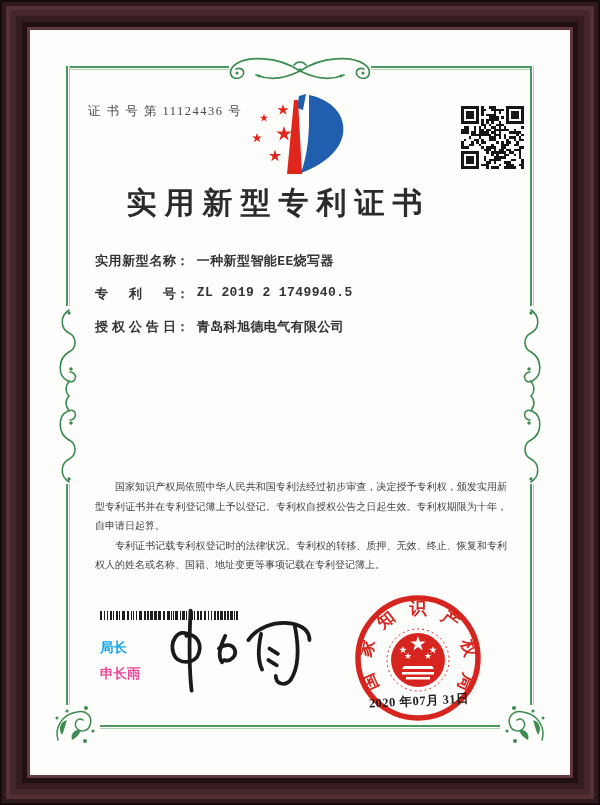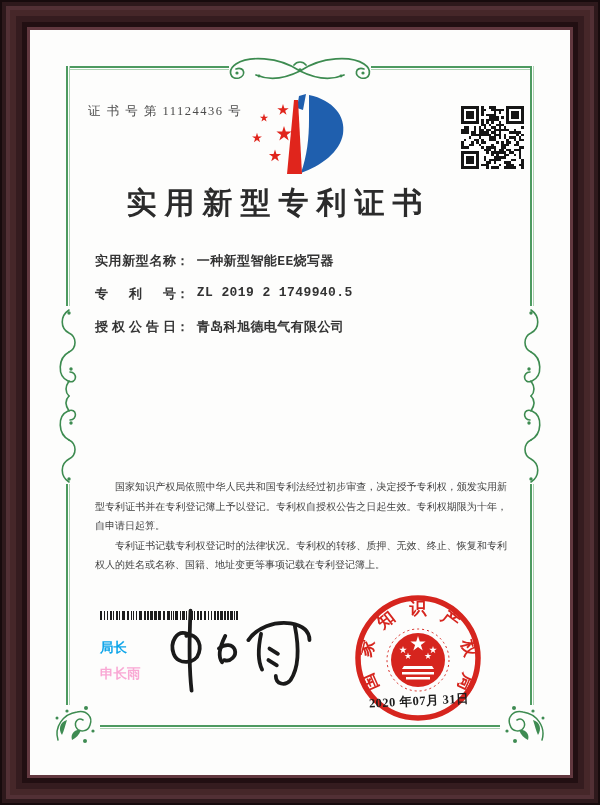--- a/index.html
+++ b/index.html
@@ -34,21 +34,21 @@
   .fvalue{display:inline-block;letter-spacing:.4px;vertical-align:top;}
   .grant{position:absolute;left:235px;top:0;}
   .grant .flabel{width:70px;}
   
   .paras{position:absolute;left:95px;top:477px;width:412px;font-size:10px;line-height:19.6px;
     color:#3f3f3f;text-align:justify;}
   .paras p{margin:0;text-indent:2em;}
   
   .barcode{position:absolute;left:100px;top:606px;}
   .signer-title{position:absolute;left:100px;top:639px;font-size:13.5px;font-weight:700;color:#0ea5e9;}
-  .signer-name{position:absolute;left:100px;top:665px;font-size:13.5px;font-weight:700;color:#f9a8d4;}
+  .signer-name{position:absolute;left:100px;top:665px;font-size:13.5px;font-weight:700;color:#ec4899;}
   .signature{position:absolute;left:155px;top:598px;}
   .seal{position:absolute;left:351px;top:592px;}
   .seal-date{position:absolute;left:351px;top:693px;width:136px;text-align:center;
     font-size:12.5px;font-weight:700;color:#1d1d1d;transform:rotate(-3deg);letter-spacing:.5px;}
 </style>
 </head>
 <body>
 
 <div id="page">
   <div class="frame"></div>

